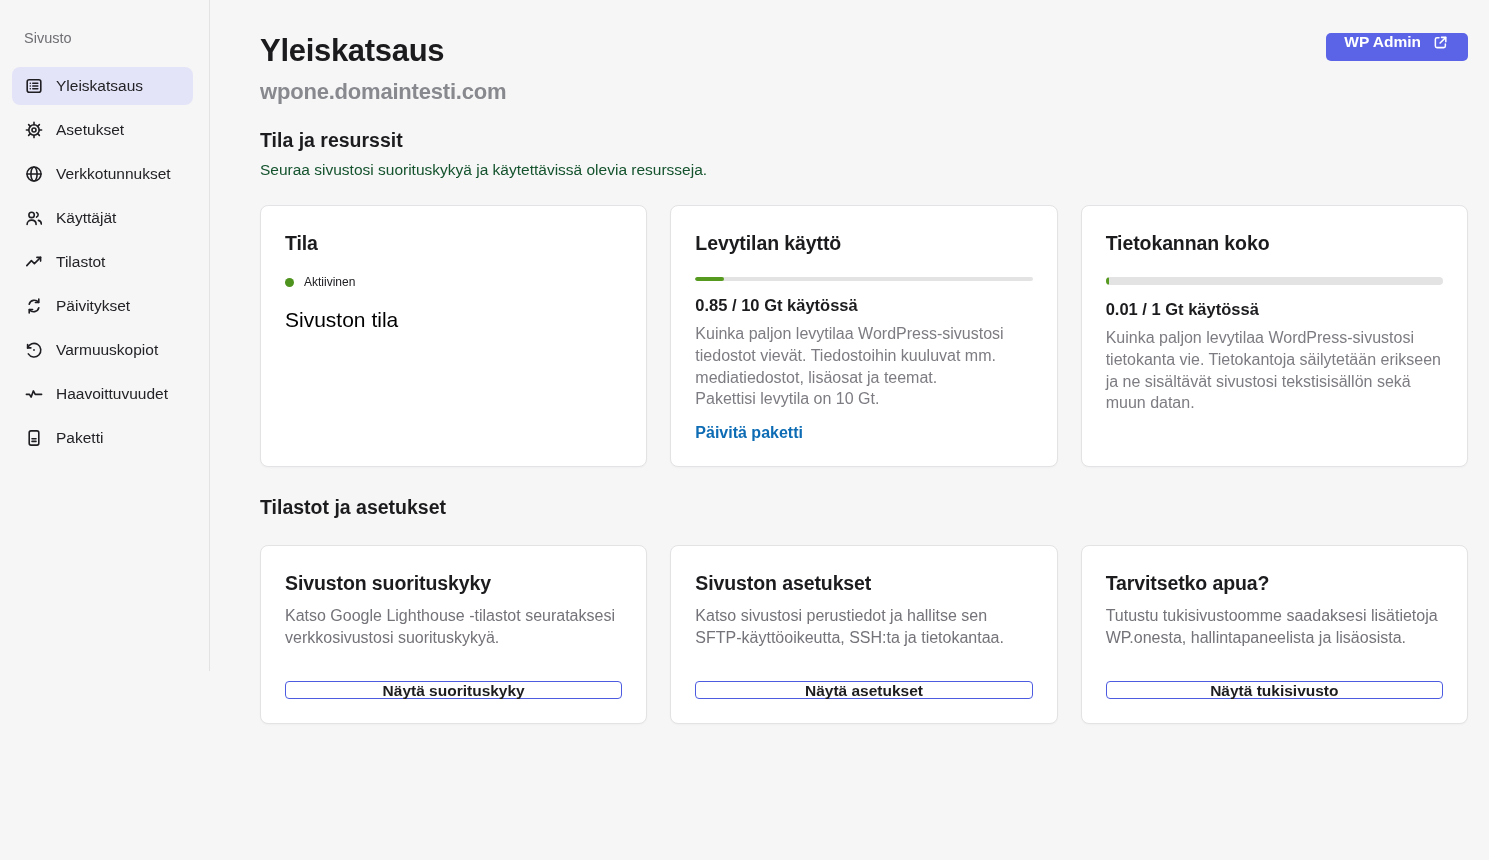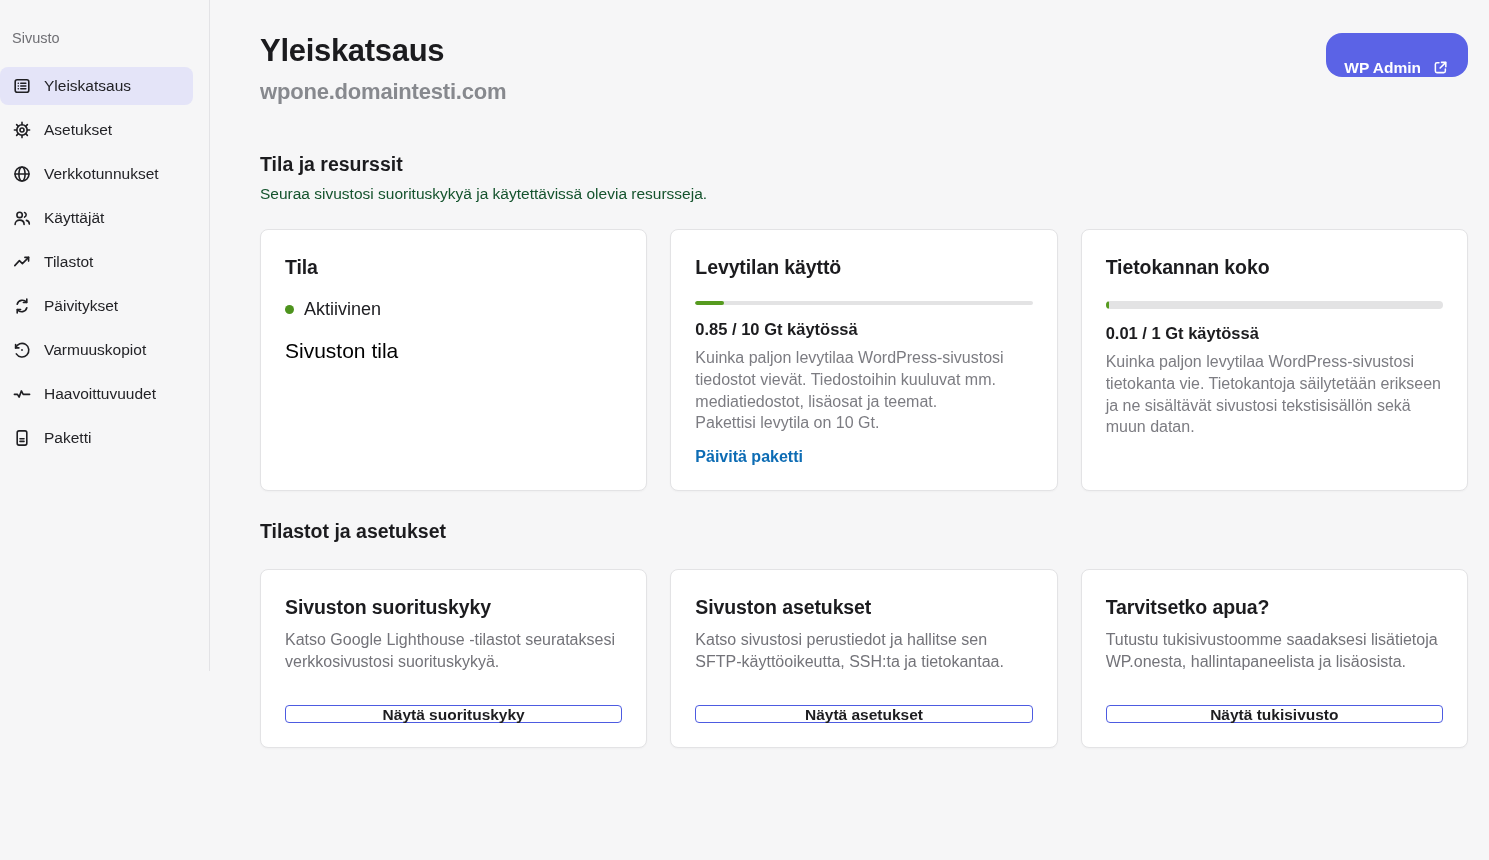--- a/index.html
+++ b/index.html
@@ -10,21 +10,21 @@
     color: #1d1d1f;
     display: flex;
   }
 
   
   .sidebar {
     width: 210px;
     min-width: 210px;
     height: 671px;
     border-right: 1px solid #e3e3e6;
-    padding: 30px 16px 0 0;
+    padding: 30px 16px 0 12px;
   }
   .sidebar-heading {
     font-size: 14.5px;
     color: #6f6f74;
     padding-left: 12px;
     margin-bottom: 21px;
   }
   .nav-item {
     display: flex;
     align-items: center;
@@ -65,37 +65,37 @@
   }
   .page-subtitle {
     margin-top: 10px;
     font-size: 22px;
     font-weight: 600;
     letter-spacing: -0.2px;
     color: #87898e;
   }
   .wp-admin-btn {
     display: inline-flex;
-    align-items: flex-end;
+    align-items: flex-start;
     gap: 10px;
-    height: 44px;
+    height: 28px;
     padding: 0 18px;
     border: none;
-    border-radius: 16px;
+    border-radius: 5px;
     background: #5b63e6;
     color: #ffffff;
     font-family: inherit;
     font-size: 15.5px;
     font-weight: 600;
     cursor: pointer;
   }
   .wp-admin-btn svg { stroke: #ffffff; fill: none; stroke-width: 1.6; stroke-linecap: round; stroke-linejoin: round; }
 
   .section-title {
-    margin-top: 48px;
+    margin-top: 24px;
     font-size: 19.5px;
     font-weight: 600;
     color: #1c1c1f;
   }
   .section-desc {
     margin-top: 9px;
     font-size: 15.5px;
     color: #14532d;
   }
 
@@ -119,21 +119,21 @@
   .card-title {
     font-size: 19.5px;
     font-weight: 600;
     color: #1c1c1f;
     letter-spacing: -0.1px;
   }
 
   
   .status-row { display: flex; align-items: center; gap: 10px; margin-top: 20px; }
   .status-dot { width: 9px; height: 9px; border-radius: 50%; background: #4d931d; }
-  .status-label { font-size: 18px; color: #202024; }
+  .status-label { font-size: 12px; color: #202024; }
   .status-caption { margin-top: 19px; font-size: 21px; color: #000000; }
 
   
   .progress-track {
     margin-top: 22px;
     height: 8px;
     border-radius: 4px;
     background: #e3e3e4;
     overflow: hidden;
   }

